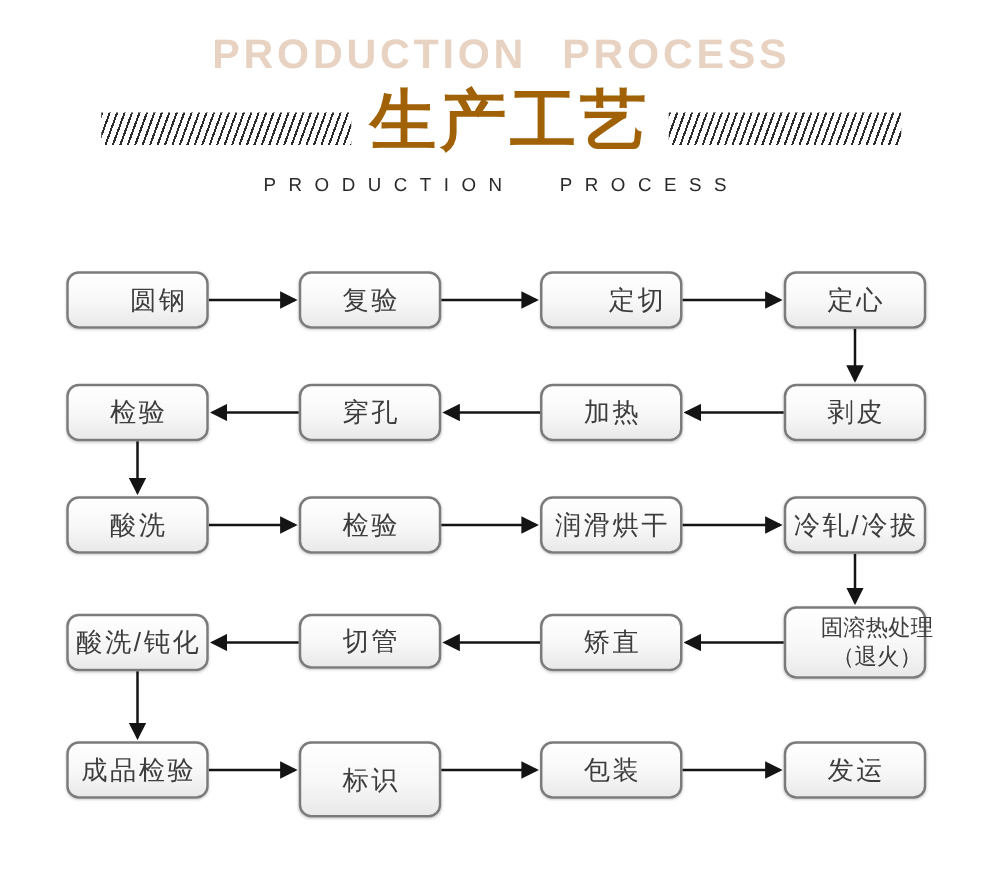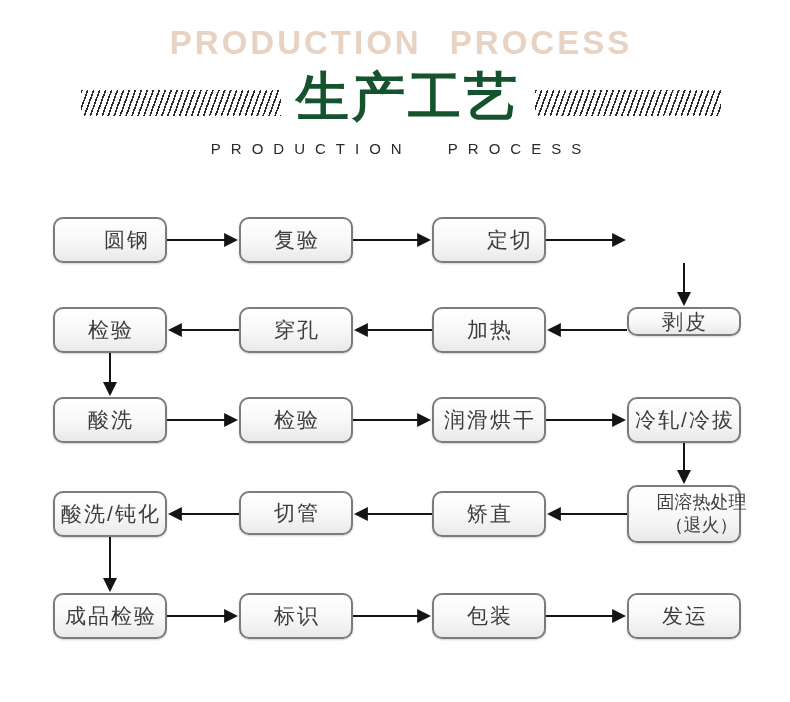--- a/index.html
+++ b/index.html
@@ -13,21 +13,21 @@
   .header{position:absolute;top:0;left:6px;width:790px;text-align:center;}
   .header-top{
     margin-top:25px;font-size:33px;font-weight:bold;color:#e8d2c2;
     letter-spacing:3px;word-spacing:16px;line-height:1.1;
   }
   .header-main{
     display:flex;align-items:center;justify-content:center;
     gap:15px;margin-top:3px;height:64px;
   }
   .header-title{
-    margin:0;font-size:53px;line-height:1;font-weight:800;color:#14532d;
+    margin:0;font-size:53px;line-height:1;font-weight:800;color:#a16207;
     letter-spacing:3px;white-space:nowrap;
   }
   .slash-band{
     height:26px;margin-top:14px;
     background:repeating-linear-gradient(110deg,#2b2b2b 0 1.6px,transparent 1.6px 5.6px);
   }
   .slash-band.left{width:200px;}
   .slash-band.right{width:186px;}
   .header-sub{
     margin-top:12px;font-size:15px;font-weight:400;color:#2a2a2a;
@@ -94,30 +94,33 @@
 
   <div class="flow-node" style="left: 53px; top: 217px; width: 114px; height: 46px; padding-left: 32px;">
         <span>圆钢</span>
       </div>
       <div class="flow-node" style="left: 239px; top: 217px; width: 114px; height: 46px;">
         <span>复验</span>
       </div>
       <div class="flow-node" style="left: 432px; top: 217px; width: 114px; height: 46px; padding-left: 40px;">
         <span>定切</span>
       </div>
+      <div class="flow-node" style="left: 627px; top: 217px; width: 114px; height: 46px;">
+        <span>定心</span>
+      </div>
       <div class="flow-node" style="left: 53px; top: 307px; width: 114px; height: 46px;">
         <span>检验</span>
       </div>
       <div class="flow-node" style="left: 239px; top: 307px; width: 114px; height: 46px;">
         <span>穿孔</span>
       </div>
       <div class="flow-node" style="left: 432px; top: 307px; width: 114px; height: 46px;">
         <span>加热</span>
       </div>
-      <div class="flow-node" style="left: 627px; top: 307px; width: 114px; height: 29px;">
+      <div class="flow-node" style="left: 627px; top: 307px; width: 114px; height: 46px;">
         <span>剥皮</span>
       </div>
       <div class="flow-node" style="left: 53px; top: 397px; width: 114px; height: 46px;">
         <span>酸洗</span>
       </div>
       <div class="flow-node" style="left: 239px; top: 397px; width: 114px; height: 46px;">
         <span>检验</span>
       </div>
       <div class="flow-node" style="left: 432px; top: 397px; width: 114px; height: 46px;">
         <span>润滑烘干</span>
@@ -134,21 +137,21 @@
       <div class="flow-node" style="left: 432px; top: 491px; width: 114px; height: 46px;">
         <span>矫直</span>
       </div>
       <div class="flow-node tall" style="left: 627px; top: 485px; width: 114px; height: 58px; padding-left: 35px;">
         <span>固溶热处理</span>
         <span>（退火）</span>
       </div>
       <div class="flow-node" style="left: 53px; top: 593px; width: 114px; height: 46px;">
         <span>成品检验</span>
       </div>
-      <div class="flow-node" style="left: 239px; top: 593px; width: 114px; height: 46px;">
+      <div class="flow-node" style="left: 239px; top: 593px; width: 114px; height: 61px;">
         <span>标识</span>
       </div>
       <div class="flow-node" style="left: 432px; top: 593px; width: 114px; height: 46px;">
         <span>包装</span>
       </div>
       <div class="flow-node" style="left: 627px; top: 593px; width: 114px; height: 46px;">
         <span>发运</span>
       </div>
     </div>
 

